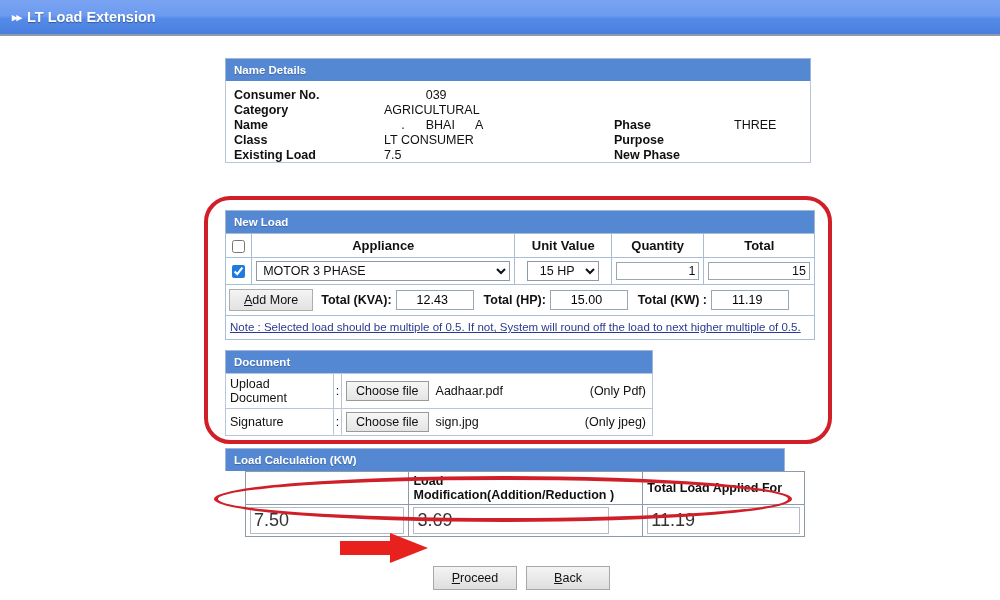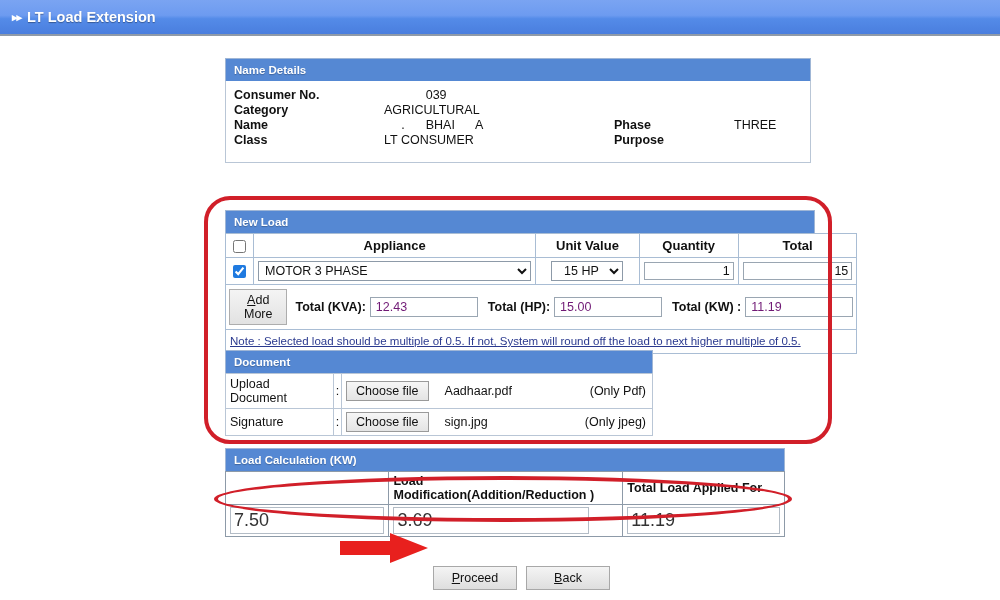--- a/index.html
+++ b/index.html
@@ -98,52 +98,52 @@
   .btn-addmore {
     font-size: 12.5px; font-family: "Liberation Sans", sans-serif;
     background: linear-gradient(to bottom,#f4f4f4,#e2e2e2);
     border: 1px solid #adadad; padding: 3px 14px; color: #111; cursor: pointer;
     margin-right: 8px;
   }
   .btn-addmore u { text-decoration: underline; }
   .tot-lbl { font-weight: bold; font-size: 12.5px; white-space: nowrap; margin-right: 4px; }
   input.tot-in {
     font-size: 12.5px; font-family: "Liberation Sans", sans-serif;
-    border: 1px solid #9aa6b2; padding: 2px 5px; color: #701a75; background:#fff;
-    width: 108px;
+    border: 1px solid #9aa6b2; padding: 2px 20px; color: #000000; background:#fff;
+    width: 78px;
   }
   .note-row td { padding: 4px 4px 5px 4px; }
   .note {
     font-size: 11.5px; color: #2b3a8f; text-decoration: underline; white-space: nowrap;
   }
 
   
   #document { left: 225px; top: 350px; width: 428px; }
   #document .panel-body { border: none; }
   .doc-table { width: 428px; border-collapse: collapse; }
   .doc-table td {
     border: 1px solid #b9c6d6; font-size: 12.5px; color: #111; padding: 3px 4px;
     height: 24px;
   }
   .doc-lbl { width: 108px; margin-left: 41px; }
   .doc-colon { width: 8px; text-align: center; padding: 0 !important; }
   .doc-file { }
-  .file-row { display: flex; align-items: center; gap: 16px; }
+  .file-row { display: flex; align-items: center; }
   .btn-choose {
     font-size: 12.5px; font-family: "Liberation Sans", sans-serif;
     background: linear-gradient(to bottom,#f6f6f6,#e4e4e4);
     border: 1px solid #9a9a9a; padding: 2px 9px; color: #111; cursor: pointer;
     white-space: nowrap;
   }
-  .file-name { font-size: 12.5px; color: #111; flex: 1; }
+  .file-name { margin-left: 7px; font-size: 12.5px; color: #111; flex: 1; }
   .only { font-size: 12.5px; color: #111; white-space: nowrap; padding-right: 2px; }
 
   
   #load-calc { left: 225px; top: 448px; width: 560px; }
-  #load-calc .panel-body { border: none; }
+  #load-calc .panel-body { border: none; margin-left: 20px; }
   .lc-table { width: 560px; border-collapse: collapse; }
   .lc-table td, .lc-table th {
     border: 1px solid #8d9aa8; font-size: 12.5px; color: #111; padding: 2px 4px;
   }
   .lc-table th { font-weight: bold; text-align: left; font-size: 12.5px; }
   .lc-c1 { width: 164px; }
   .lc-c2 { width: 234px; }
   .lc-c3 { width: 162px; }
   input.lc-in {
     width: 100%; font-size: 18px; font-family: "Liberation Sans", sans-serif;
@@ -199,20 +199,26 @@
           <tr>
             <td class="nd-lbl">Name</td>
             <td class="nd-val">     .      BHAI      A</td>
             <td class="nd-lbl2">Phase</td>
             <td class="nd-val2">THREE</td>
           </tr>
           <tr>
             <td class="nd-lbl">Class</td>
             <td class="nd-val">LT CONSUMER</td>
             <td class="nd-lbl2">Purpose</td>
+            <td class="nd-val2"></td>
+          </tr>
+          <tr>
+            <td class="nd-lbl">Existing Load</td>
+            <td class="nd-val">7.5</td>
+            <td class="nd-lbl2">New Phase</td>
             <td class="nd-val2"></td>
           </tr>
         </tbody>
       </table>
     </div>
   </div>
 
   <div class="panel" id="new-load">
     <div class="panel-head">New Load</div>
     <div class="panel-body">

